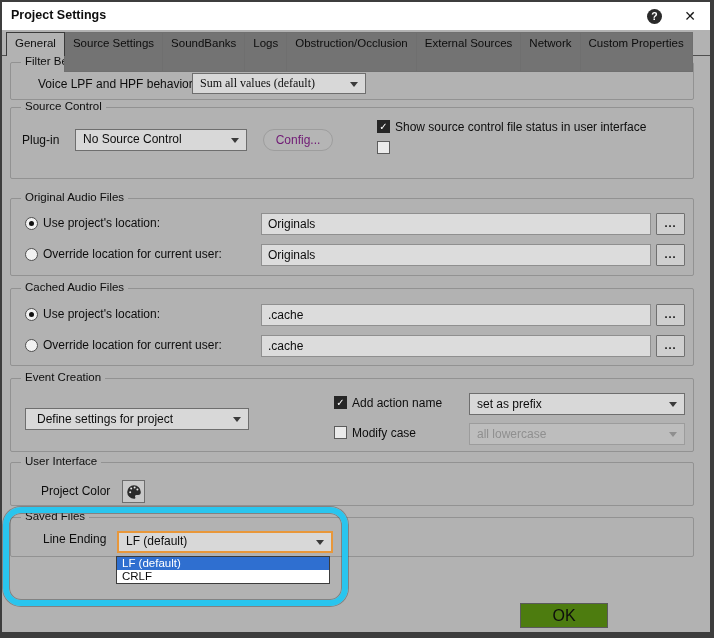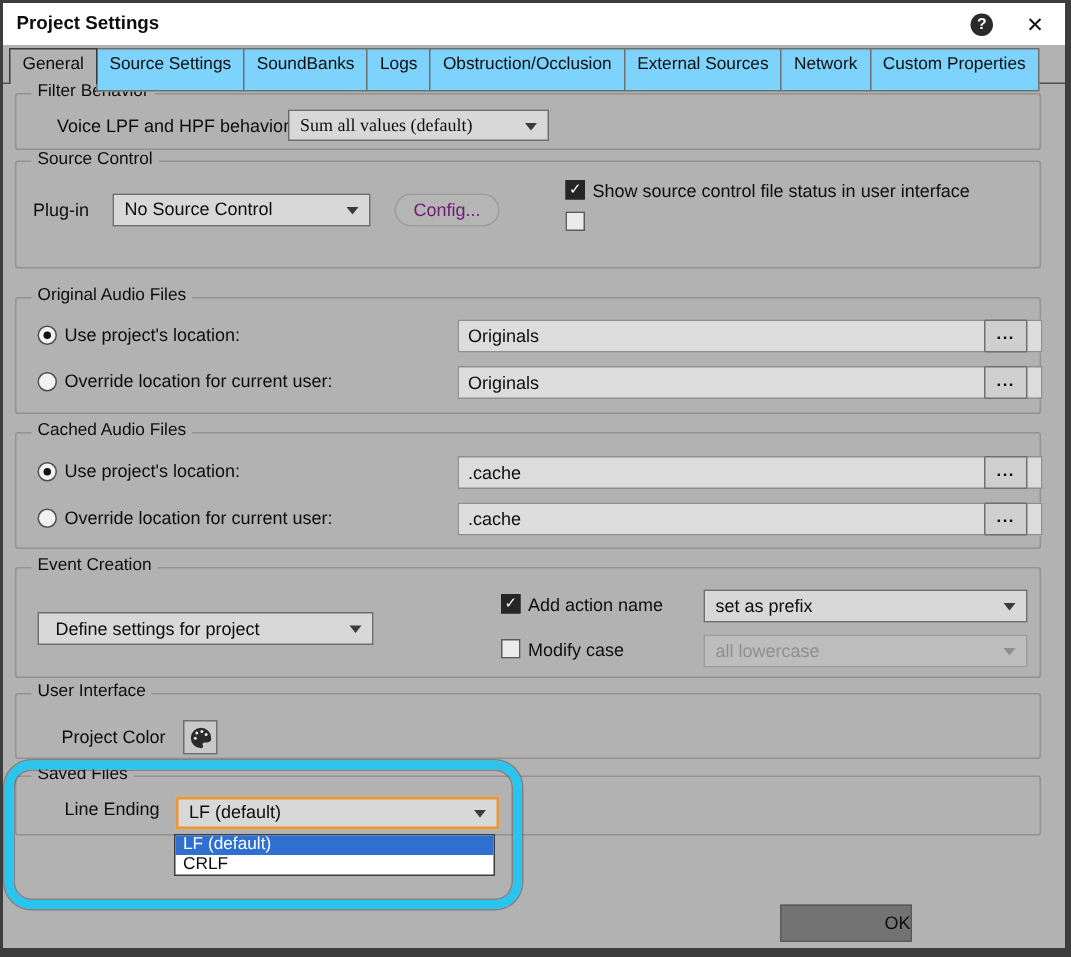--- a/index.html
+++ b/index.html
@@ -9,46 +9,46 @@
     font-family:"Liberation Sans",sans-serif;color:#0d0d0d;overflow:hidden;
   }
   .titlebar{position:absolute;top:0;left:0;right:0;height:28px;background:#ffffff;}
   .title{position:absolute;left:9px;top:6px;font-size:12.5px;font-weight:bold;}
   .help-btn{position:absolute;right:48px;top:7px;width:15px;height:15px;border-radius:50%;
     background:#2a2a2a;color:#fff;font-size:10.5px;font-weight:bold;text-align:center;line-height:15px;cursor:default;}
   .close-btn{position:absolute;right:12px;top:5px;width:16px;height:18px;font-size:14px;color:#161616;text-align:center;line-height:18px;cursor:default;}
 
   .tabline{position:absolute;top:53px;left:0;right:0;border-top:1px solid #4f4f4f;}
   .tabstrip{position:absolute;top:30px;left:4px;display:flex;z-index:2;}
-  .tab{box-sizing:border-box;height:29px;line-height:21px;padding:0 8px;font-size:11.5px;
-    border:1px solid #6f6f6f;margin-right:-1px;background:#7dd3fc;white-space:nowrap;}
+  .tab{box-sizing:border-box;height:40px;line-height:21px;padding:0 8px;font-size:11.5px;
+    border:1px solid #6f6f6f;margin-right:-1px;background:#737373;white-space:nowrap;}
   .tab.active{height:24px;border-color:#3a3a3a;border-bottom:none;background:#b2b2b2;z-index:3;}
 
   .group{position:absolute;left:8px;width:684px;border:1px solid #929292;border-radius:2px;box-sizing:border-box;}
   .gtitle{position:absolute;top:-8px;left:10px;background:#b2b2b2;padding:0 4px;font-size:11.5px;white-space:nowrap;}
 
   .label{position:absolute;font-size:12px;white-space:nowrap;}
 
   .combo{position:absolute;box-sizing:border-box;background:#d8d8d8;border:1px solid #6e6e6e;
     font-size:12px;line-height:19px;padding:0 20px 0 7px;white-space:nowrap;overflow:hidden;}
   .combo .arrow{position:absolute;right:7px;top:50%;margin-top:-2px;width:0;height:0;
     border-left:4px solid transparent;border-right:4px solid transparent;border-top:5px solid #3a3a3a;}
   .combo.disabled{background:#bdbdbd;border-color:#9c9c9c;color:#8f8f8f;}
   .combo.disabled .arrow{border-top-color:#8f8f8f;}
   .combo.focused{border:2px solid #e8973a;line-height:17px;}
 
   .field{position:absolute;box-sizing:border-box;background:#dcdcdc;border:1px solid #8f8f8f;
-    font-size:12px;line-height:20px;padding:0 6px;white-space:nowrap;overflow:hidden;margin-left:44px;}
+    font-size:12px;line-height:20px;padding:0 6px;white-space:nowrap;overflow:hidden;}
 
   .btn{position:absolute;box-sizing:border-box;background:#cfcfcf;border:1px solid #707070;
     font-size:12px;text-align:center;border-radius:1px;}
   .btn.disabled{background:#b5b5b5;border-color:#9d9d9d;color:#701a75;border-radius:11px;}
   .browse{line-height:18px;font-size:11px;letter-spacing:1px;font-weight:bold;}
-  .pushbtn{position:absolute;box-sizing:border-box;background:#737373;border:1px solid #5a5a5a;
-    font-size:12px;text-align:right;line-height:23px;}
+  .pushbtn{position:absolute;box-sizing:border-box;background:#4d7c0f;border:1px solid #5a5a5a;
+    font-size:16px;text-align:center;line-height:23px;}
 
   .cb{position:absolute;width:13px;height:13px;box-sizing:border-box;background:#ebebeb;border:1px solid #5c5c5c;
     font-size:10px;line-height:11px;text-align:center;color:#fff;}
   .cb.checked{background:#262626;border-color:#262626;}
 
   .radio{position:absolute;width:13px;height:13px;box-sizing:border-box;border-radius:50%;background:#f2f2f2;border:1px solid #4f4f4f;}
   .radio.selected::after{content:"";position:absolute;left:3px;top:3px;width:5px;height:5px;border-radius:50%;background:#111;}
 
   .icon-btn{position:absolute;box-sizing:border-box;background:#c9c9c9;border:1px solid #6e6e6e;
     display:flex;align-items:center;justify-content:center;}

